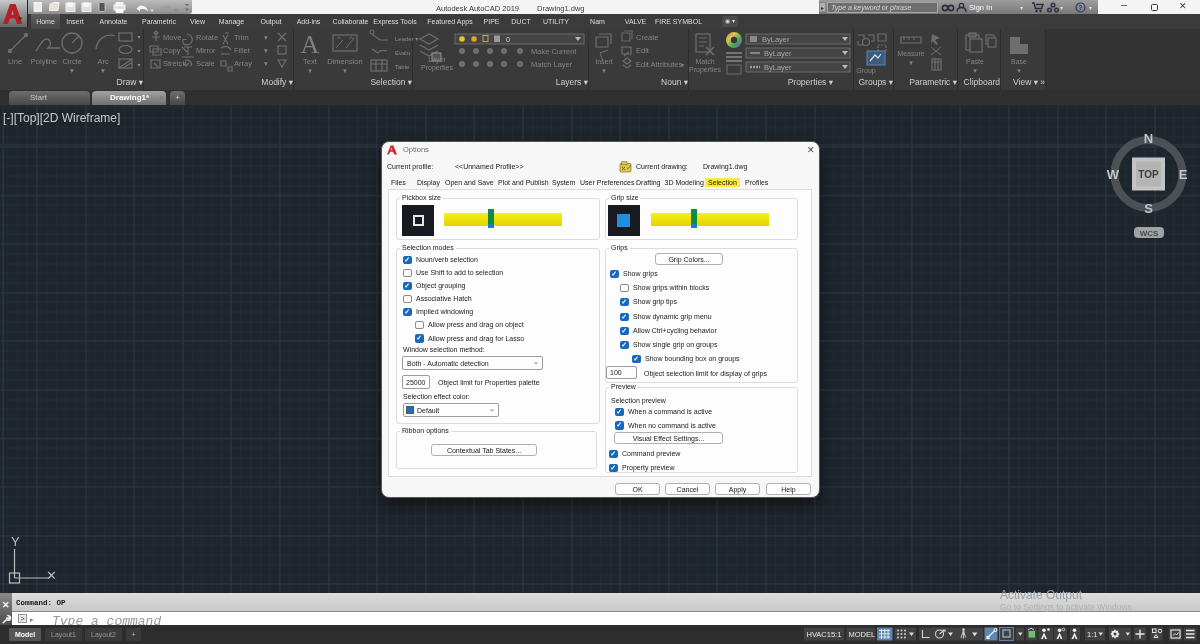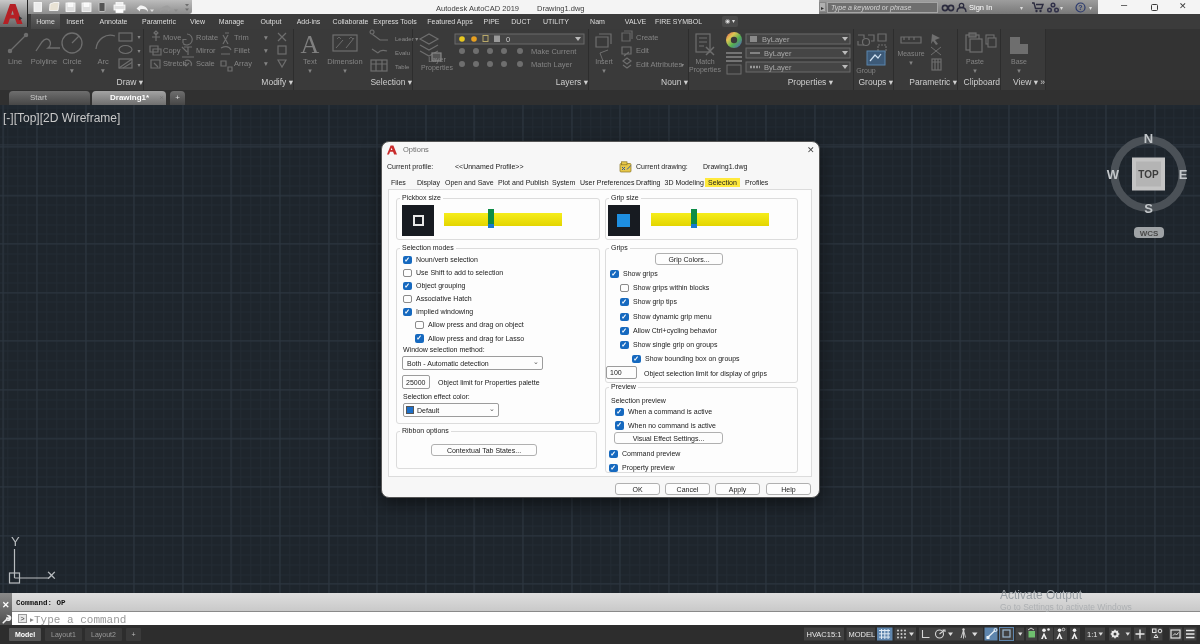--- a/index.html
+++ b/index.html
@@ -404,21 +404,21 @@
 <div class="a" id="cmdgray"></div>
 <div class="a" id="cmdwhite"></div>
 <div class="a" id="cmdstrip"></div>
 <div class="a" style="left:2px;top:600px;font-size:9px;color:#fff;font-weight:bold">✕</div>
 <svg class="a" style="left:1px;top:614px" width="11" height="11" viewBox="0 0 11 11">
     <path d="M2.2 8.8 L5.5 5.5 M5.5 5.5 a2.3 2.3 0 1 0 2-3.8 l1.3 1.3 -1 1.6 -1.8-.6z" stroke="#f0f0f0" stroke-width="1.6" fill="none" stroke-linecap="round"></path>
   </svg>
 <div class="a" style="left:16px;top:599px;font-size:7.5px;font-weight:bold;font-family:'Liberation Mono',monospace;color:#111">Command: OP</div>
 <div class="a" style="left:18px;top:614px;width:9px;height:9px;background:#e8e8e8;border:1px solid #999;font-size:7px;line-height:8px;color:#333;text-align:center">&gt;</div>
 <div class="a" style="left:30px;top:614.5px;font-size:7.5px;color:#8a8a8a">▸</div>
-<div class="a" style="left:34px;top:614px;font-size:11px;font-family:'Liberation Mono',monospace;color:#9a9a9a">Type a command</div>
+<div class="a" style="left:52px;top:614px;font-size:13px;font-style:italic;font-family:'Liberation Mono',monospace;color:#9a9a9a">Type a command</div>
 
 <div class="a" id="statusbar"></div>
 <div class="a sbtn" style="left:9px;width:32px;background:#565656;color:#fff;font-weight:bold">Model</div>
 <div class="a sbtn" style="left:45px;width:37px;background:#3a3a3a;color:#9a9a9a">Layout1</div>
 <div class="a sbtn" style="left:85px;width:37px;background:#3a3a3a;color:#9a9a9a">Layout2</div>
 <div class="a sbtn" style="left:126px;width:15px;background:#3a3a3a;color:#bbb">+</div>
 <svg class="a" style="left:800px;top:624px" width="400" height="20" viewBox="0 0 400 20">
 <g fill="#414141">
 <rect x="4" y="3.5" width="40" height="13"></rect>
 <rect x="46.5" y="3.5" width="28.5" height="13"></rect>

